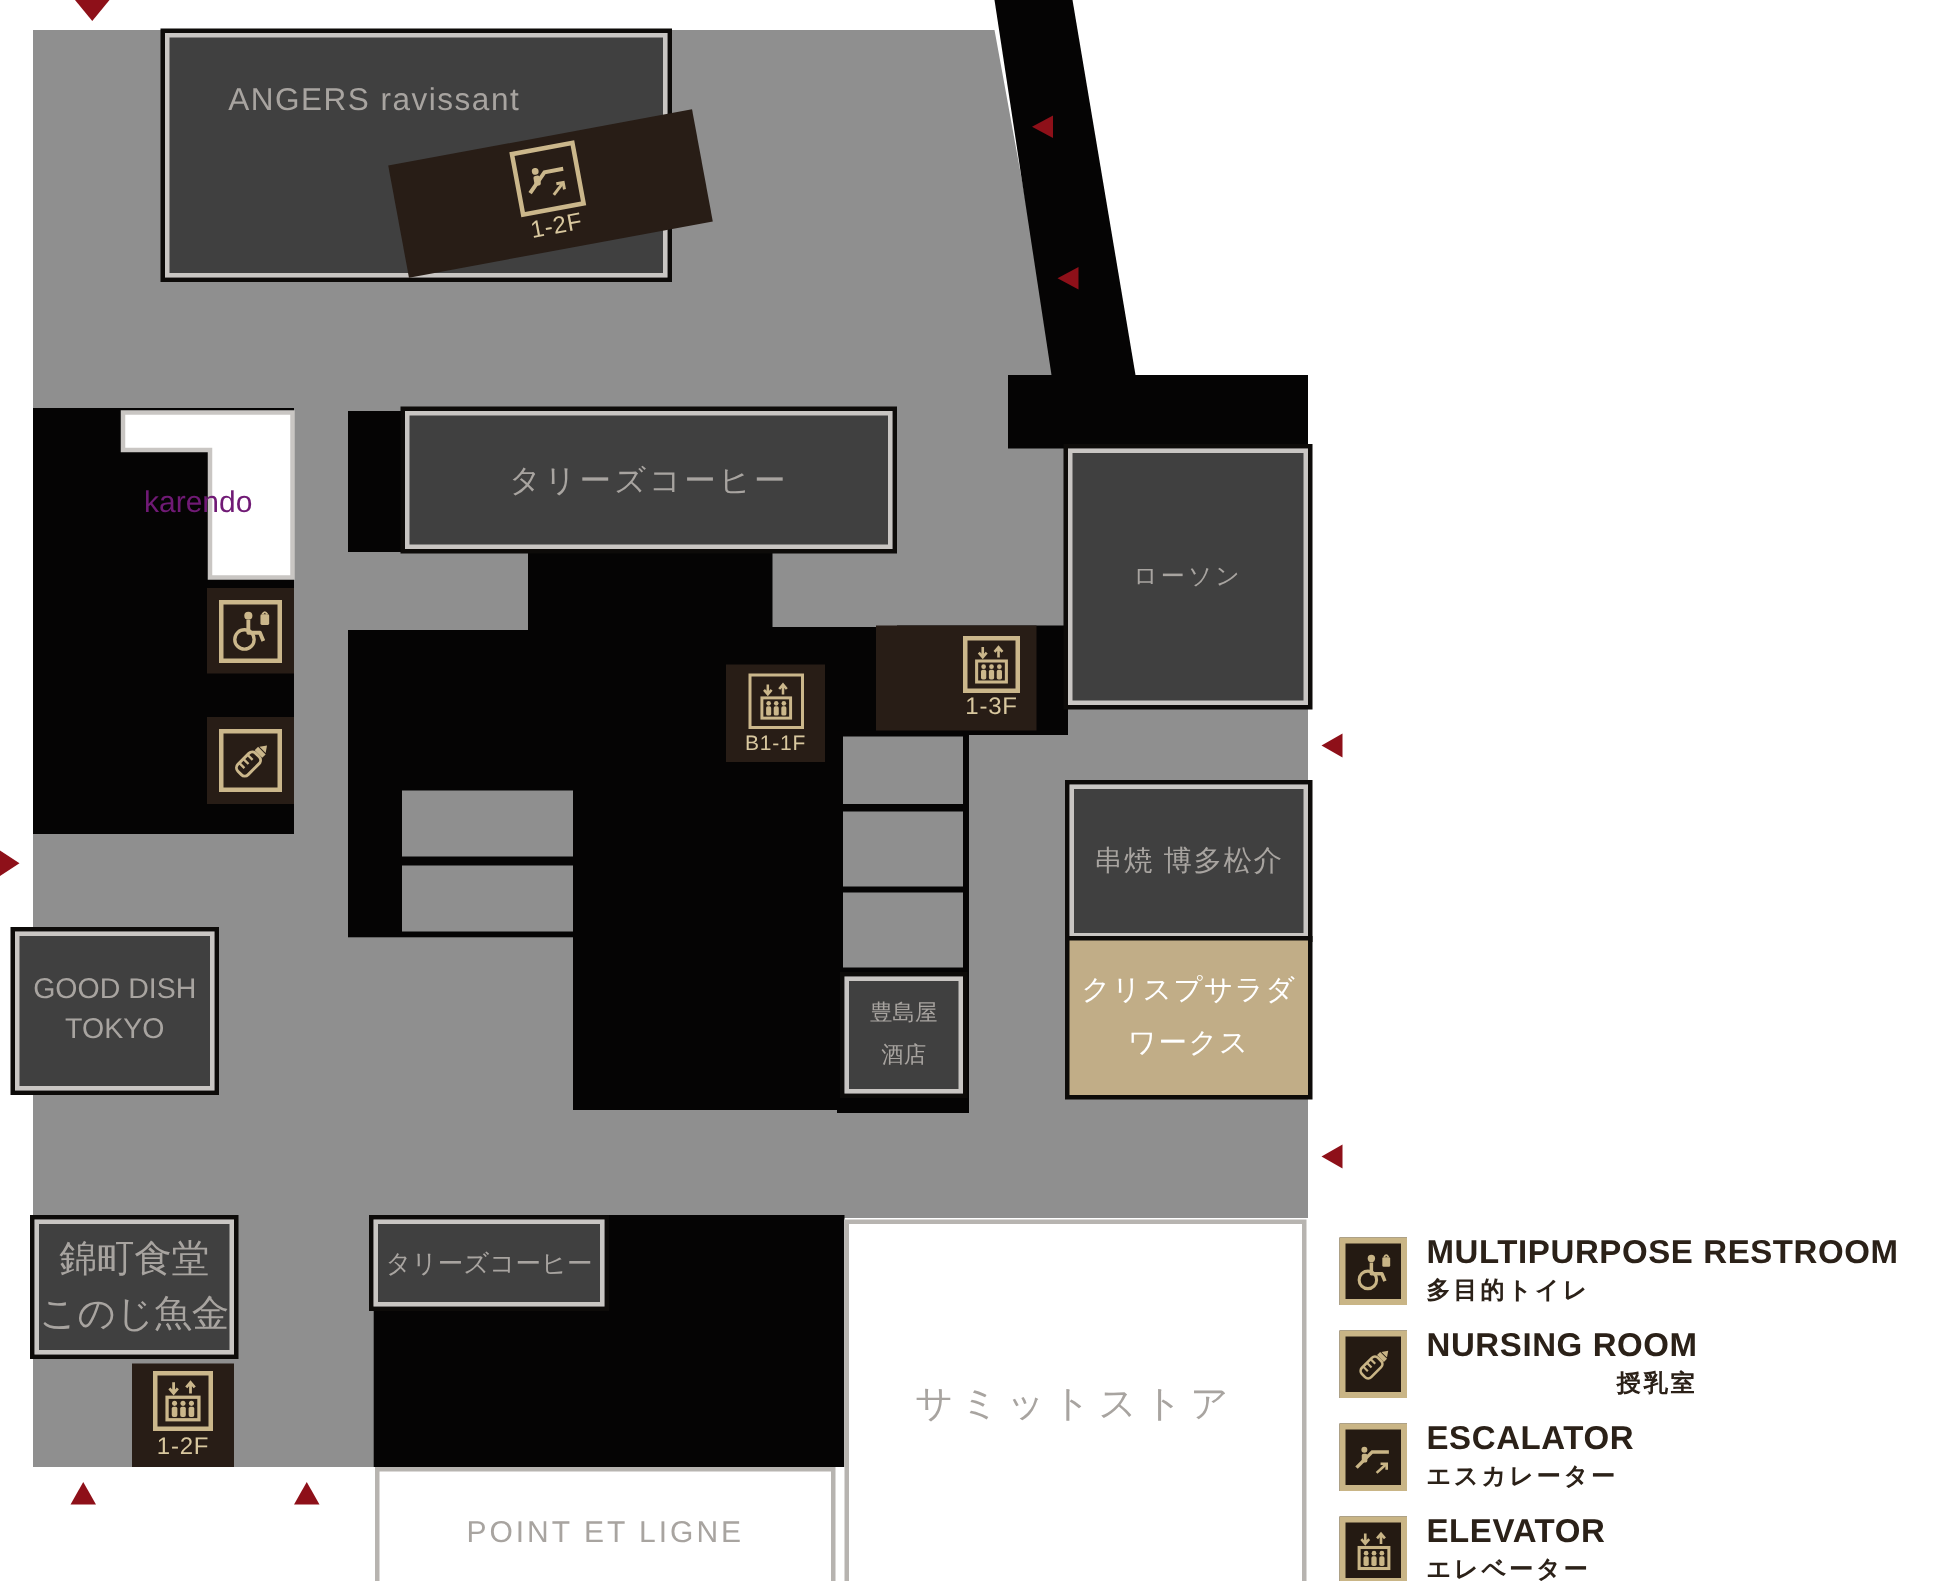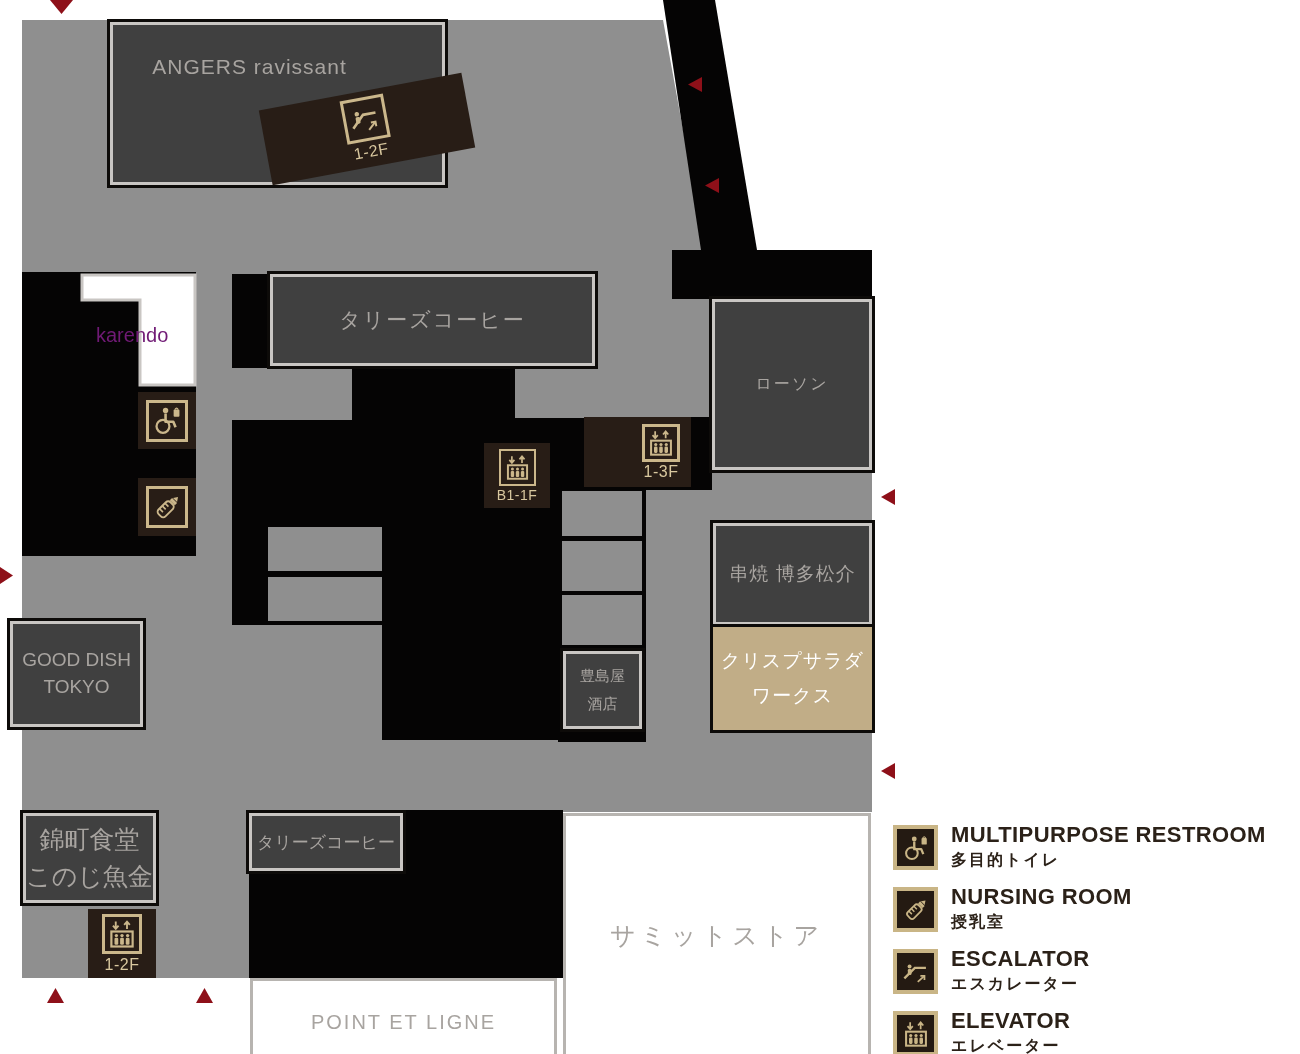--- a/index.html
+++ b/index.html
@@ -238,21 +238,21 @@
       <svg class="icon-svg" width="28" height="28" viewBox="0 0 48 48" style="fill:#c9b586;stroke:#c9b586;">
           <use href="#sym-wc"></use>
         </svg>
     </div>
     <div>
       <div class="ltitle">MULTIPURPOSE RESTROOM</div>
       <div class="lsub">多目的トイレ</div>
     </div>
   </div>
 
-  <div class="lrow" style="left:893px;top:887px;">
+  <div class="lrow" style="left:893px;top:887px;text-align:right;">
     <div class="ltile">
       <svg class="icon-svg" width="28" height="28" viewBox="0 0 48 48" style="fill:#c9b586;stroke:#c9b586;">
           <use href="#sym-bottle"></use>
         </svg>
     </div>
     <div>
       <div class="ltitle">NURSING ROOM</div>
       <div class="lsub">授乳室</div>
     </div>
   </div>

